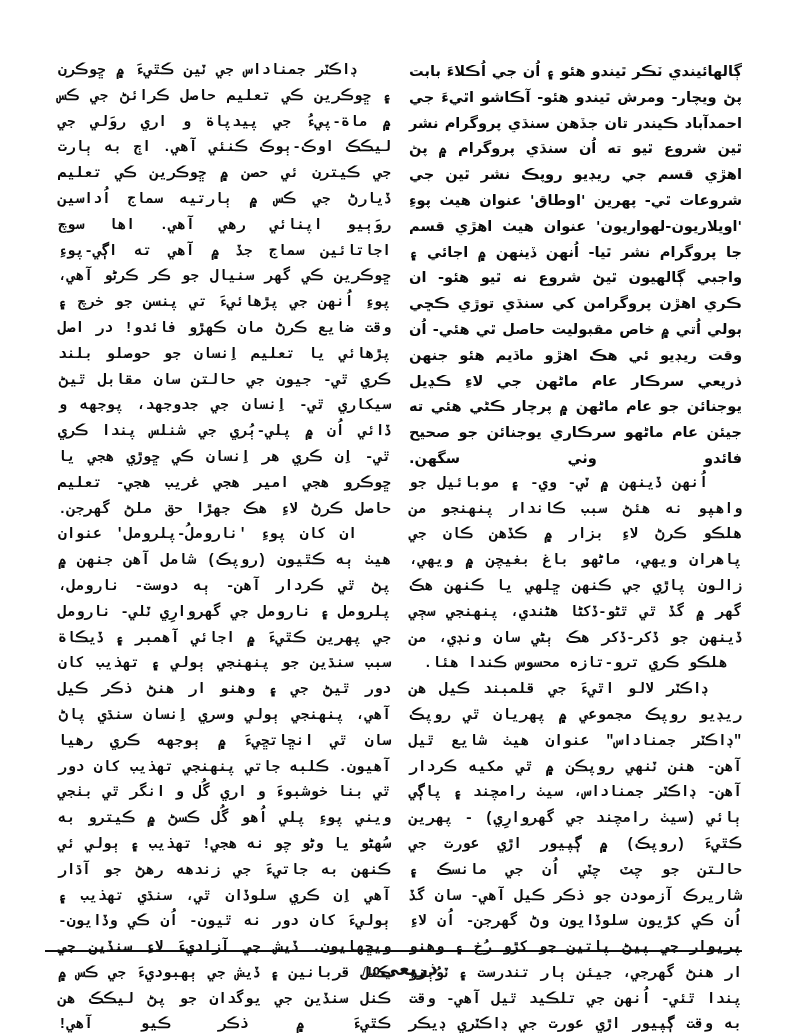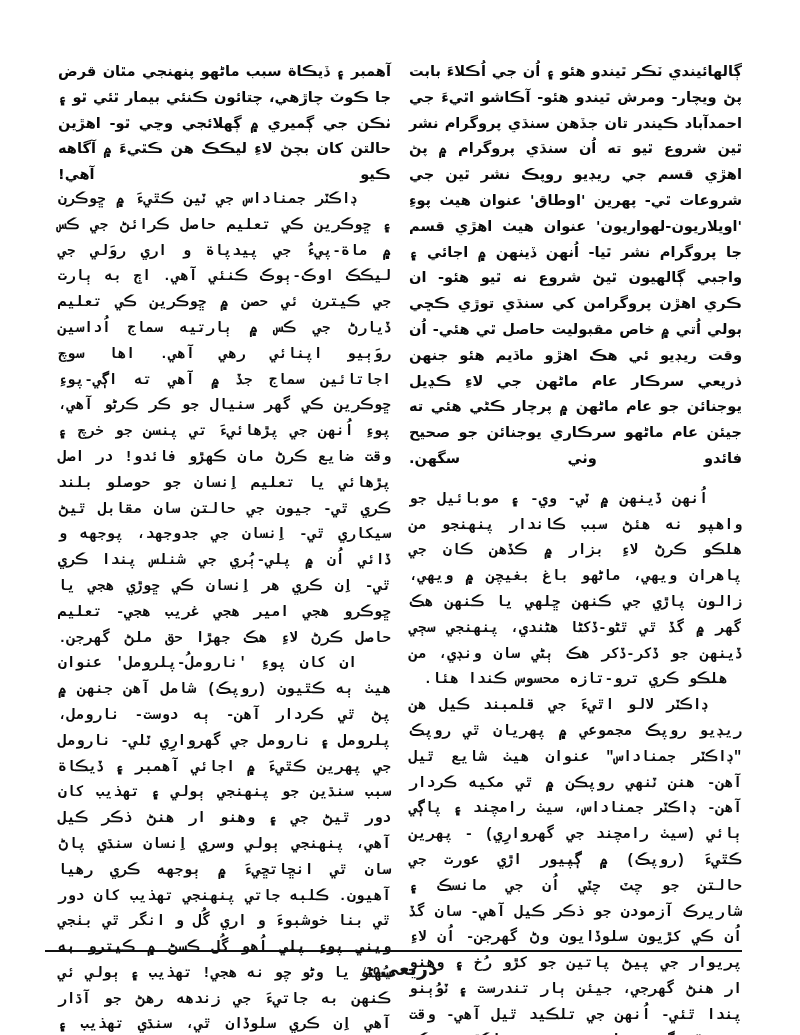--- a/index.html
+++ b/index.html
@@ -44,21 +44,20 @@
     text-indent: 0;
     text-align: justify;
     text-align-last: justify;
   }
   .col p.indent {
     text-indent: 34px;
     font-family: Liberation Mono, monospace;
   }
   .col p.last-center {
     text-align-last: center;
-    margin-top: 16px;
   }
   .footer-rule {
     position: absolute;
     left: 45px;
     right: 58px;
     top: 950px;
     height: 0;
     border-top: 2.4px solid #111111;
   }
   .footer-label {
@@ -87,21 +86,20 @@
   <div class="columns">
 
     <div class="col">
       <p>ڳالهائيندي ٽڪر ٿيندو هئو ۽ اُن جي اُڪلاءَ بابت پڻ ويچار- ومرش ٿيندو هئو- آڪاشو اٿيءَ جي احمدآباد ڪيندر تان جڏهن سنڌي پروگرام نشر ٿين شروع ٿيو ته اُن سنڌي پروگرام ۾ پڻ اهڙي قسم جي ريڊيو روپڪ نشر ٿين جي شروعات ٿي- پهرين 'اوطاق' عنوان هيٺ پوءِ 'اويلاريون-لهواريون' عنوان هيٺ اهڙي قسم جا پروگرام نشر ٿيا- اُنهن ڏينهن ۾ اجائي ۽ واجبي ڳالهيون ٿيڻ شروع نه ٿيو هئو- ان ڪري اهڙن پروگرامن کي سنڌي توڙي ڪڇي ٻولي اُتي ۾ خاص مقبوليت حاصل ٿي هئي- اُن وقت ريڊيو ئي هڪ اهڙو ماڌيم هئو جنهن ذريعي سرڪار عام ماڻهن جي لاءِ ڪڍيل يوجنائن جو عام ماڻهن ۾ پرچار ڪڻي هئي ته جيئن عام ماڻهو سرڪاري يوجنائن جو صحيح فائدو وٺي سگهن.</p>
       <p class="indent last-center">اُنهن ڏينهن ۾ ٽي- وي- ۽ موبائيل جو واهپو نه هئڻ سبب ڪاندار پنهنجو من هلڪو ڪرڻ لاءِ بزار ۾ ڪڏهن ڪان جي پاهران ويهي، ماڻهو باغ بغيچن ۾ ويهي، زالون پاڙي جي ڪنهن ڇلهي يا ڪنهن هڪ گهر ۾ گڏ ٿي ٿڻو-ڏکڻا هڻندي، پنهنجي سڄي ڏينهن جو ڏکر-ڏکر هڪ ٻڻي سان ونڊي، من هلڪو ڪري ترو-تازه محسوس ڪندا هئا.</p>
       <p class="indent">ڊاڪٽر لالو اٿيءَ جي قلمبند ڪيل هن ريڊيو روپڪ مجموعي ۾ پهريان ٿي روپڪ "ڊاڪٽر جمناداس" عنوان هيٺ شايع ٿيل آهن- هنن ٽنهي روپڪن ۾ ٿي مکيه ڪردار آهن- ڊاڪٽر جمناداس، سيٺ رامچند ۽ پاڳي ٻائي (سيٺ رامچند جي گهروارِي) - پهرين ڪٿيءَ (روپڪ) ۾ ڳپيور اڙي عورت جي حالتن جو چٽ چٽي اُن جي مانسڪ ۽ شاريرڪ آزمودن جو ذڪر ڪيل آهي- سان گڏ اُن ڪي کڙيون سلوڏايون وڻ گهرجن- اُن لاءِ پريوار جي پيڻ پاتين جو کڙو رُخ ۽ وهنو ار هنڻ گهرجي، جيئن ٻار تندرست ۽ ٽوُٻنو پندا ٿئي- اُنهن جي تلڪيد ٿيل آهي- وقت به وقت ڳپيور اڙي عورت جي ڊاڪٽري ڊيڪر پال ڪڏهن ۽ ڪينن ڪرائڻجي، اُن طرف پڻ ليڪڪ ٿيان چڪايو آهي- ٻار ڄمڻ بعد نئين چاول ٻار جو کڙي نموني ٿيان رکڻ کپي ليڪڪ اُن جو پڻ بهخوبي ذڪر ڪيو آهي.</p>
 
     </div>
 
     <div class="col">
-      <p>آهمبر ۽ ڏيڪاة سبب ماڻهو پنهنجي مٿان قرض جا ڪوٽ چاڙهي، چتائون ڪنئي بيمار ٿئي ٿو ۽ ٺڪن جي ڳميري ۾ ڳهلائجي وڃي ٿو- اهڙين حالتن کان بچڻ لاءِ ليڪڪ هن ڪٿيءَ ۾ آگاهه ڪيو آهي!</p>
       <p class="indent">ڊاڪٽر جمناداس جي ٽين ڪٿيءَ ۾ ڇوڪرن ۽ ڇوڪرين ڪي تعليم حاصل ڪرائڻ جي ڪس ۾ ماة-پيءُ جي پيدپاة و اري روَلي جي ليڪڪ اوڪ-ٻوڪ ڪنئي آهي. اڄ به ٻارت جي ڪيترن ئي حصن ۾ ڇوڪرين ڪي تعليم ڏيارڻ جي ڪس ۾ ٻارتيه سماج اُداسين روَٻيو اپنائي رهي آهي. اها سوچ اجاتائين سماج جڏ ۾ آهي ته اڳي-پوءِ ڇوڪرين ڪي گهر سنيال جو ڪر ڪرڻو آهي، پوءِ اُنهن جي پڙهائيءَ تي پنسن جو خرچ ۽ وقت ضايع ڪرڻ مان ڪهڙو فائدو! در اصل پڙهائي يا تعليم اِنسان جو حوصلو بلند ڪري ٿي- جيون جي حالتن سان مقابل ٿيڻ سيکاري ٿي- اِنسان جي جدوجهد، پوجهه و ڏائي اُن ۾ پلي-ٻُري جي شنلس پندا ڪري ٿي- اِن ڪري هر اِنسان ڪي ڇوڙي هجي يا ڇوڪرو هجي امير هجي غريب هجي- تعليم حاصل ڪرڻ لاءِ هڪ جهڙا حق ملڻ گهرجن.</p>
       <p class="indent">ان کان پوءِ 'ناروملُ-پلرومل' عنوان هيٺ ٻه ڪٿيون (روپڪ) شامل آهن جنهن ۾ پڻ ٿي ڪردار آهن- ٻه دوست- نارومل، پلرومل ۽ نارومل جي گهروارِي ٽلي- نارومل جي پهرين ڪٿيءَ ۾ اجائي آهمبر ۽ ڏيڪاة سبب سنڌين جو پنهنجي ٻولي ۽ تهذيب کان دور ٿيڻ جي ۽ وهنو ار هنڻ ذڪر ڪيل آهي، پنهنجي ٻولي وسري اِنسان سنڌي پاڻ سان ٿي انڇاتڇيءَ ۾ ٻوجهه ڪري رهيا آهيون. ڪلبه جاتي پنهنجي تهذيب کان دور ٿي بنا خوشبوءَ و اري گُل و انگر ٿي بٺجي ويني پوءِ پلي اُهو گُل ڪسڻ ۾ ڪيترو به سُهڻو يا وڻو چو نه هجي! تهذيب ۽ ٻولي ئي ڪنهن به جاتيءَ جي زندهه رهڻ جو آڌار آهي اِن ڪري سلوڏان ٿي، سنڌي تهذيب ۽ ٻوليءَ کان دور نه ٿيون- اُن ڪي وڏايون- ويڇهايون. ڏيش جي آزاديءَ لاءِ سنڏين جي ڪنل قربانين ۽ ڏيش جي ٻهبوديءَ جي ڪس ۾ ڪنل سنڏين جي يوگدان جو پڻ ليڪڪ هن ڪٿيءَ ۾ ذڪر ڪيو آهي!</p>
 
     </div>
 
   </div>
 
   <div class="footer-rule"></div>
 
   <div class="footer-label">

